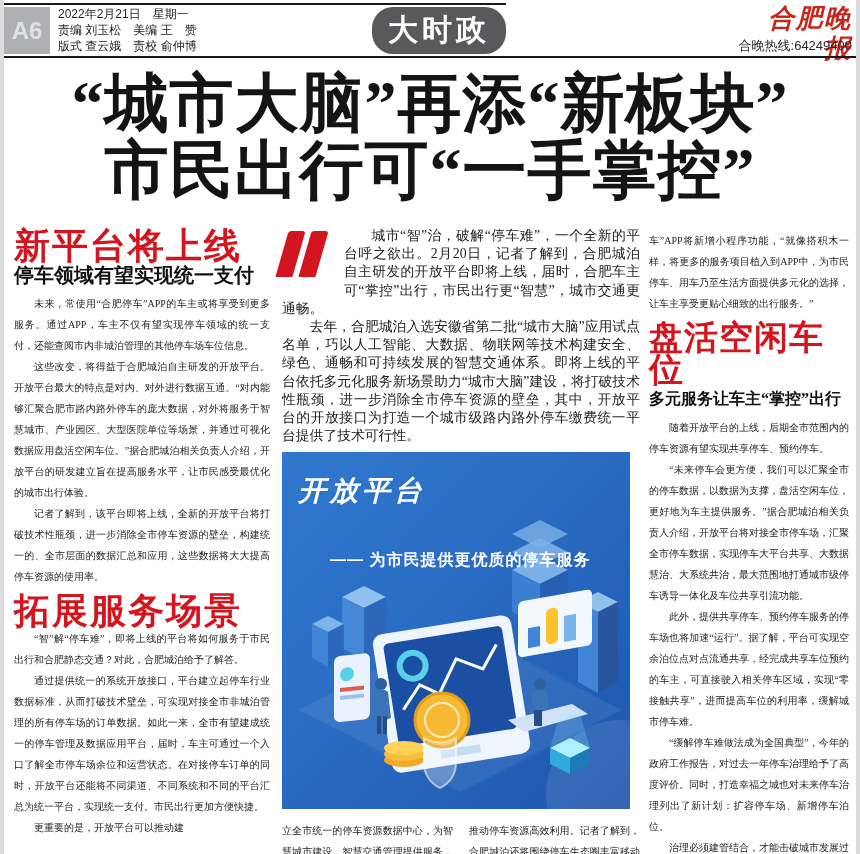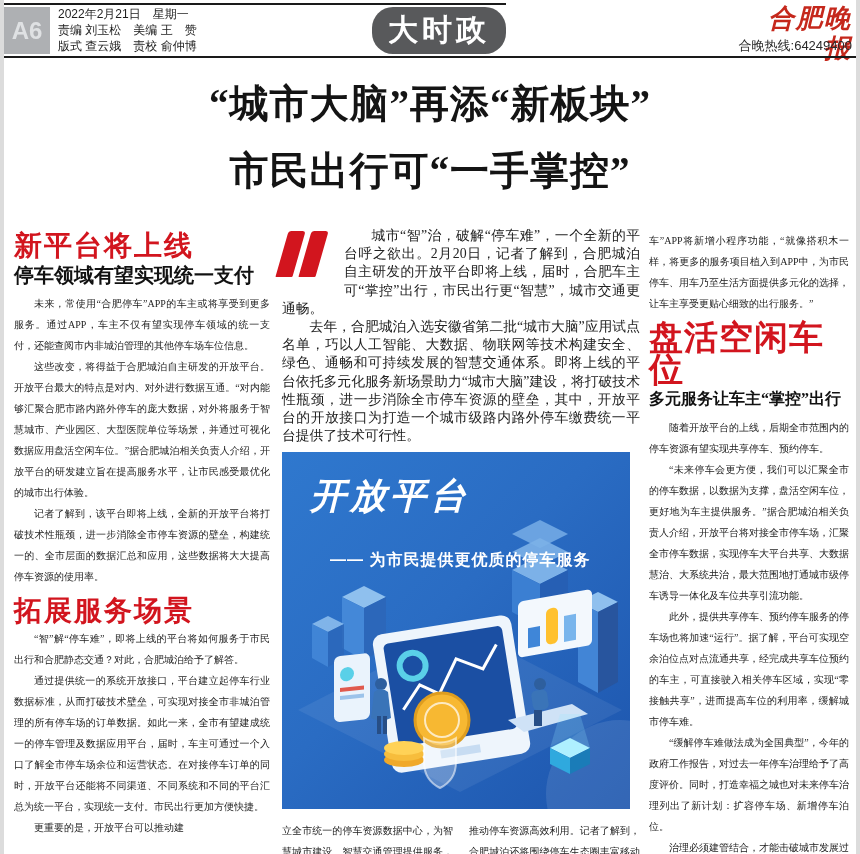--- a/index.html
+++ b/index.html
@@ -20,46 +20,46 @@
   .section-box{position:absolute;left:372px;top:7px;width:134px;height:47px;background:#58595b;
                color:#fff;font:700 30px "Liberation Sans","DejaVu Sans",sans-serif;letter-spacing:4px;
                display:flex;align-items:center;justify-content:center;border-radius:21px;}
   .paper-logo{position:absolute;right:8px;top:4px;width:108px;color:#c5281c;text-align:right;
               font:700 26px/30px "Liberation Serif","DejaVu Serif",serif;font-style:italic;letter-spacing:2px;}
   .hotline{position:absolute;right:8px;top:37px;color:#2a2a2a;
            font:13px "Liberation Sans","DejaVu Sans",sans-serif;}
 
   
   .headline{position:absolute;left:0;top:70px;width:860px;text-align:center;color:#141414;
-            font-weight:900;font-size:39px;line-height:67px;letter-spacing:1px;}
+            font-weight:900;font-size:64px;line-height:67px;letter-spacing:1px;}
 
   
   .col{position:absolute;}
   .col-left{left:14px;top:230px;width:256px;}
   .col-mid{left:282px;top:227px;width:358px;}
   .col-right{left:649px;top:230px;width:200px;}
 
   p.body{margin:0;font-size:10px;line-height:21px;text-align:justify;color:#222;text-indent:2em;}
   p.body.noind{text-indent:0;}
-  .sec-title{color:#d2151e;font-weight:900;font-size:28px;line-height:32px;letter-spacing:2px;margin:8px 0 1px;}
+  .sec-title{color:#d2151e;font-weight:900;font-size:36px;line-height:32px;letter-spacing:2px;margin:8px 0 1px;}
   .sec-sub{color:#111;font-weight:700;font-size:20px;line-height:24px;margin:0 0 6px;}
   .col-right .sec-title{font-size:34px;letter-spacing:1px;}
   .col-right .sec-sub{font-size:16px;}
 
   
   .lead p{font-size:13.8px;line-height:18.2px;}
   .bigquote{float:left;width:56px;height:58px;margin:4px 6px 0 0;}
   .bigquote i{display:inline-block;width:17px;height:46px;margin-right:6px;background:#d2151e;
               transform:skewX(-16deg);border-radius:3px 3px 1px 1px;}
 
   
   .photo{position:relative;width:348px;height:357px;margin-top:7px;overflow:hidden;
          background:linear-gradient(135deg,#337fd4 0%,#2f78ce 0%,#2a6cc3 45%,#1d55ad 100%);}
   .photo svg{position:absolute;left:0;top:0;}
-  .photo-title{position:absolute;left:28px;top:20px;color:#fff;font-weight:900;font-size:36px;
+  .photo-title{position:absolute;left:16px;top:20px;color:#fff;font-weight:900;font-size:28px;
                letter-spacing:4px;font-style:italic;font-family:Liberation Mono, monospace;}
   .photo-sub{position:absolute;left:48px;top:98px;color:#fff;font-weight:700;font-size:16px;
              letter-spacing:1px;font-family:"Liberation Sans","DejaVu Sans",sans-serif;}
 
   .caption-cols{display:flex;gap:16px;margin-top:11px;}
   .caption-cols div{width:171px;}
 </style>
 </head>
 <body>
 

